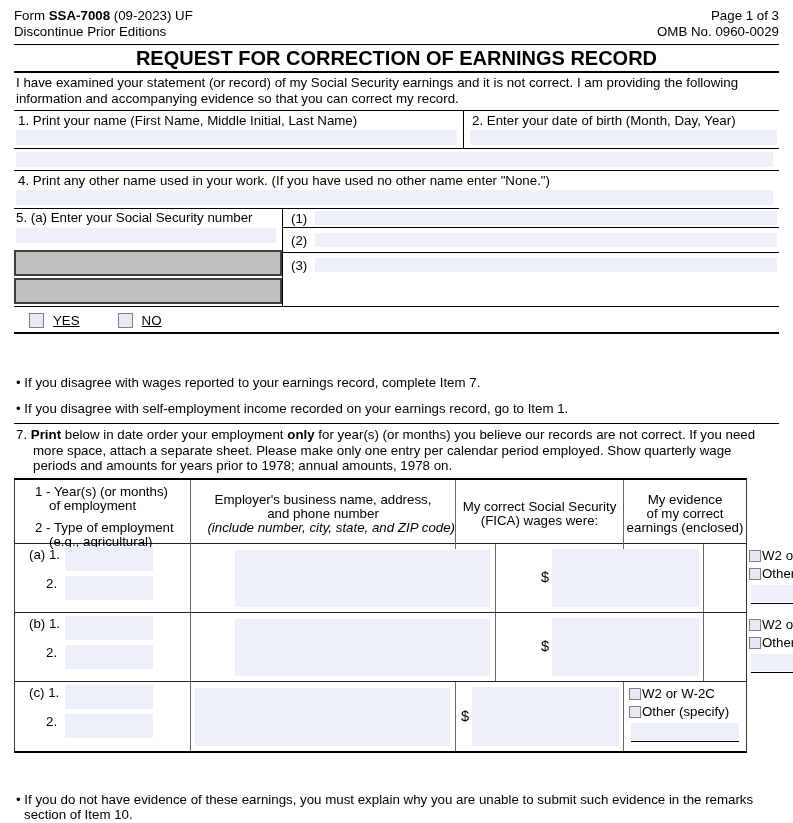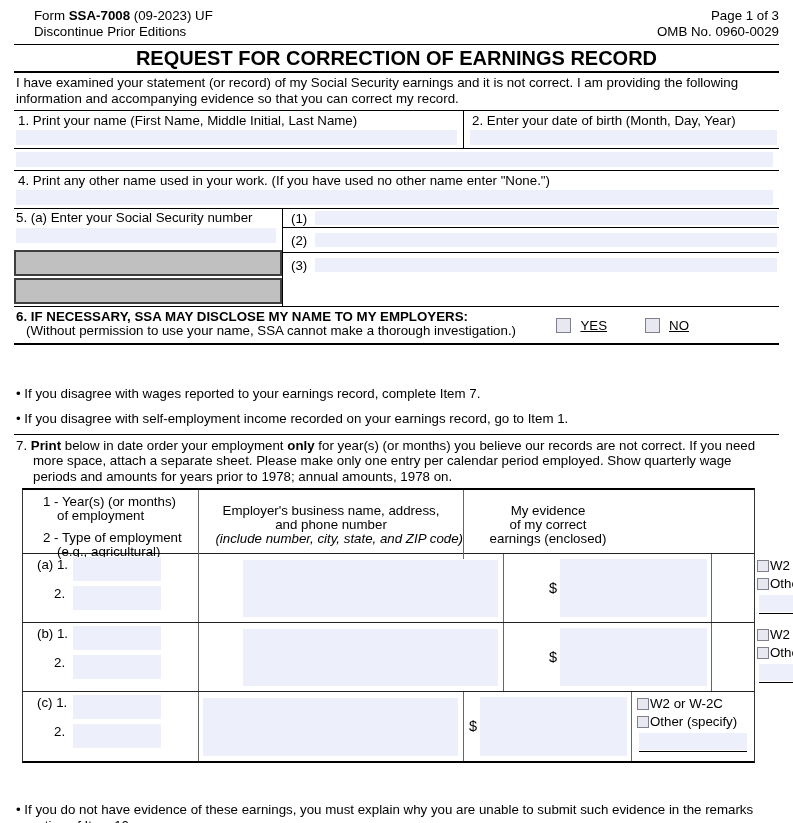--- a/index.html
+++ b/index.html
@@ -8,21 +8,21 @@
     position:relative; width:793px; height:823px; overflow:hidden;
     background:#fff; color:#000;
     font-family:"Liberation Sans", sans-serif; font-size:13.3px; line-height:15px;
   }
   .b { font-weight:bold; }
   .it { font-style:italic;text-align:right; }
 
   
   .tophdr { display:flex; justify-content:space-between; align-items:flex-end;
             margin:0 14px; padding:8px 0 4px 0; border-bottom:1.5px solid #000; }
-  .tophdr .l div, .tophdr .r div { line-height:16px;margin-left:20px; }
+  .tophdr .l div, .tophdr .r div { line-height:16px; }
   .tophdr .r { text-align:right; }
 
   .title { text-align:center; font-size:20px; font-weight:bold; margin:6px 14px 5px 14px; }
 
   .content { margin:0 14px; }
 
   .sec-intro { border-top:2.5px solid #000; border-bottom:1px solid #000; padding:2px 2px 4px 2px; }
   .sec-intro .txt { max-width:758px; line-height:15.5px; }
 
   .field-label { padding:1px 2px 0 2px; line-height:15px; }
@@ -63,21 +63,21 @@
   .sec6 .yn .gap { width:20px; }
 
   .midbullets { padding:9px 2px 7px 2px; border-bottom:1.5px solid #000; }
   .bullet { padding-left:8px; text-indent:-8px; line-height:15.5px;margin-top:32px; }
   .midbullets .bullet + .bullet { margin-top:10px; }
 
   .item7 { padding:3px 2px 4px 2px; }
   .hang17 { padding-left:17px; text-indent:-17px; line-height:15.5px; max-width:762px; }
 
   
-  .etable { margin-left:8px; width:733px;
+  .etable { margin-left:0; width:733px;
             border:1.2px solid #333; border-top:2px solid #000; border-bottom:2.5px solid #000; }
   .trow { display:grid; grid-template-columns:176px 265px 168px 1fr; }
   .trow > div { border-right:1.2px solid #666; }
   .trow > div:last-child { border-right:none; }
   .thead { border-bottom:1.3px solid #222; height:64px; }
   .thead .hc { display:flex; flex-direction:column; justify-content:center;
                text-align:center; line-height:14px; }
   .thead .hc1 { text-align:left; padding-left:20px; justify-content:flex-start; padding-top:5px; }
   .thead .ind { padding-left:14px; }
   .thead .sp { height:8px; }
@@ -166,24 +166,20 @@
           <div class="input"></div>
         </div>
         <div class="ssnrow r3">
           <span class="num">(3)</span>
           <div class="input"></div>
         </div>
       </div>
     </div>
 
     <div class="sec6">
-      <div>
-        <div class="b">6. IF NECESSARY, SSA MAY DISCLOSE MY NAME TO MY EMPLOYERS:</div>
-        <div class="sub">(Without permission to use your name, SSA cannot make a thorough investigation.)</div>
-      </div>
       <div class="yn">
         <span class="checkbox big"></span>
         <span>YES</span>
         <span class="gap"></span>
         <span class="checkbox big"></span>
         <span>NO</span>
       </div>
     </div>
 
     <div class="midbullets">
@@ -204,20 +200,24 @@
           <div class="sp"></div>
           <div>2 - Type of employment</div>
           <div class="ind">(e.g., agricultural)</div>
         </div>
         <div class="hc">
           <div>Employer's business name, address,</div>
           <div>and phone number</div>
           <div class="it">(include number, city, state, and ZIP code)</div>
         </div>
         <div class="hc">
+          <div>My correct Social Security</div>
+          <div>(FICA) wages were:</div>
+        </div>
+        <div class="hc">
           <div>My evidence</div>
           <div>of my correct</div>
           <div>earnings (enclosed)</div>
         </div>
       </div>
 
       <div class="trow tbody mid">
         <div class="cell1">
           <div class="cline">
               <span class="lb">(a) 1.</span>

